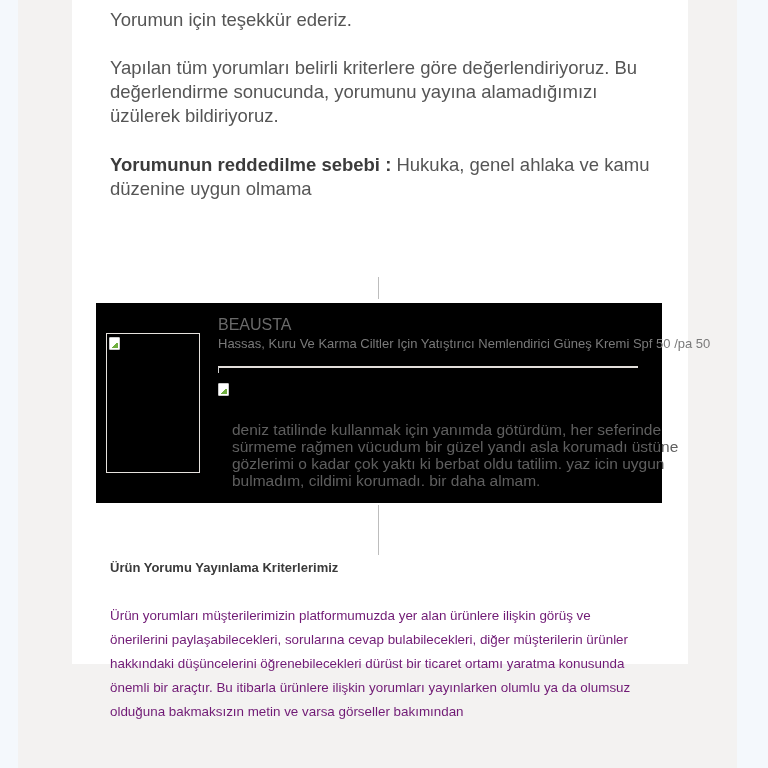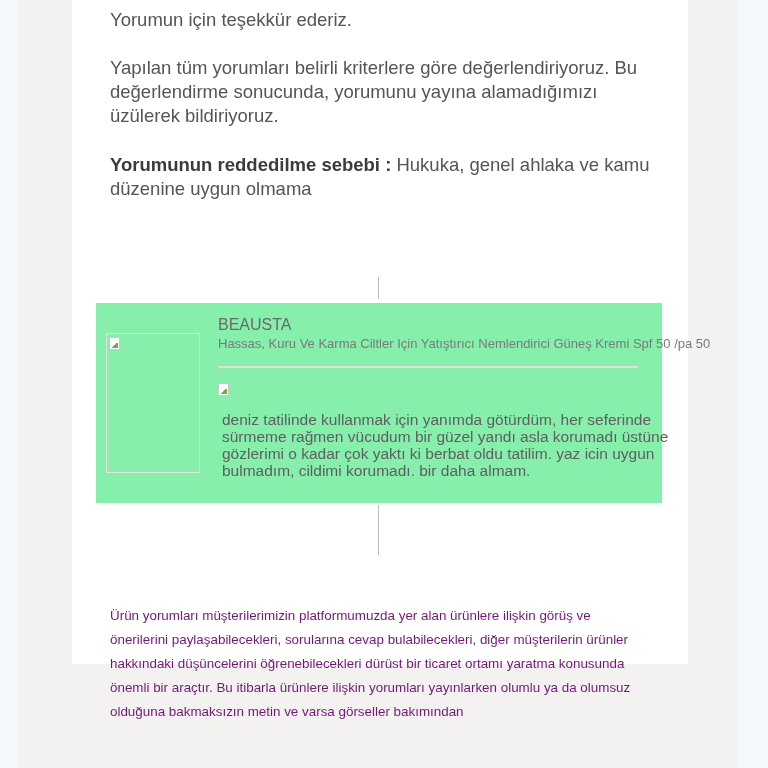--- a/index.html
+++ b/index.html
@@ -8,41 +8,41 @@
     background:#f4f8fc;
     font-family:"Liberation Sans", sans-serif;
   }
   .gray-band { position:absolute; top:0; left:18px; width:719px; height:768px; background:#f3f2f1; }
   .content { position:absolute; top:0; left:72px; width:616px; height:664px; background:#ffffff; }
   .p { position:absolute; left:38px; width:560px; color:#555; font-size:18.5px; line-height:24px; margin:0; }
   .p b { color:#3b3b3b;text-align:right; }
   .vline { position:absolute; left:306px; width:1px; background:#bdbdbd; }
   .card {
     position:absolute; left:24px; top:303px; width:566px; height:200px;
-    background:#86efac;
+    background:#000000;
   }
   .thumb {
     position:absolute; left:10px; top:30px; width:94px; height:140px;
     border:1px solid #e6e2de; box-sizing:border-box;
   }
   .broken-img {
     position:absolute; width:11px; height:13px;
     border:1px solid #c9c9c9; border-radius:1px; background:#fff; box-sizing:border-box;
   }
   .broken-img::after {
     content:""; position:absolute; left:1px; bottom:1px; width:7px; height:5px;
     background:linear-gradient(135deg, transparent 45%, #6fae3f 46%);
   }
   .brand { position:absolute; left:122px; top:13px; font-size:16px; color:#6a6a6a; }
   .product { position:absolute; left:122px; top:33px; font-size:13px; color:#7a7a7a; white-space:nowrap; }
   .divider { position:absolute; left:122px; top:63px; width:420px; height:2px; background:#e2deda; }
   .tick { position:absolute; left:122px; top:64px; width:1px; height:6px; background:#cfcfcf; }
   .review {
     position:absolute; left:122px; top:104px; width:450px;
-    font-size:15.5px; line-height:17px; color:#5f5f5f; margin:4px;
+    font-size:15.5px; line-height:17px; color:#5f5f5f; margin:14px;
   }
   .section-title { position:absolute; left:38px; top:560px; font-size:13px; font-weight:bold; color:#3a3a3a; }
   .criteria {
     position:absolute; left:38px; top:604px; width:540px;
     font-size:13.4px; line-height:24px; color:#701a75; margin:0;
   }
 </style>
 </head>
 <body>
 
@@ -65,14 +65,15 @@
     <div class="brand">BEAUSTA</div>
     <div class="product">Hassas, Kuru Ve Karma Ciltler Için Yatıştırıcı Nemlendirici Güneş Kremi Spf 50 /pa 50</div>
     <div class="divider"></div>
     <div class="tick"></div>
     <span class="broken-img" style="left:122px;top:80px;"></span>
     <p class="review">deniz tatilinde kullanmak için yanımda götürdüm, her seferinde sürmeme rağmen vücudum bir güzel yandı asla korumadı üstüne gözlerimi o kadar çok yaktı ki berbat oldu tatilim. yaz icin uygun bulmadım, cildimi korumadı. bir daha almam.</p>
   </div>
 
   <div class="vline" style="top:505px;height:50px;"></div>
 
+  <div class="section-title">Ürün Yorumu Yayınlama Kriterlerimiz</div>
   <p class="criteria">Ürün yorumları müşterilerimizin platformumuzda yer alan ürünlere ilişkin görüş ve önerilerini paylaşabilecekleri, sorularına cevap bulabilecekleri, diğer müşterilerin ürünler hakkındaki düşüncelerini öğrenebilecekleri dürüst bir ticaret ortamı yaratma konusunda önemli bir araçtır. Bu itibarla ürünlere ilişkin yorumları yayınlarken olumlu ya da olumsuz olduğuna bakmaksızın metin ve varsa görseller bakımından</p>
 </div>
 
 </body></html>

